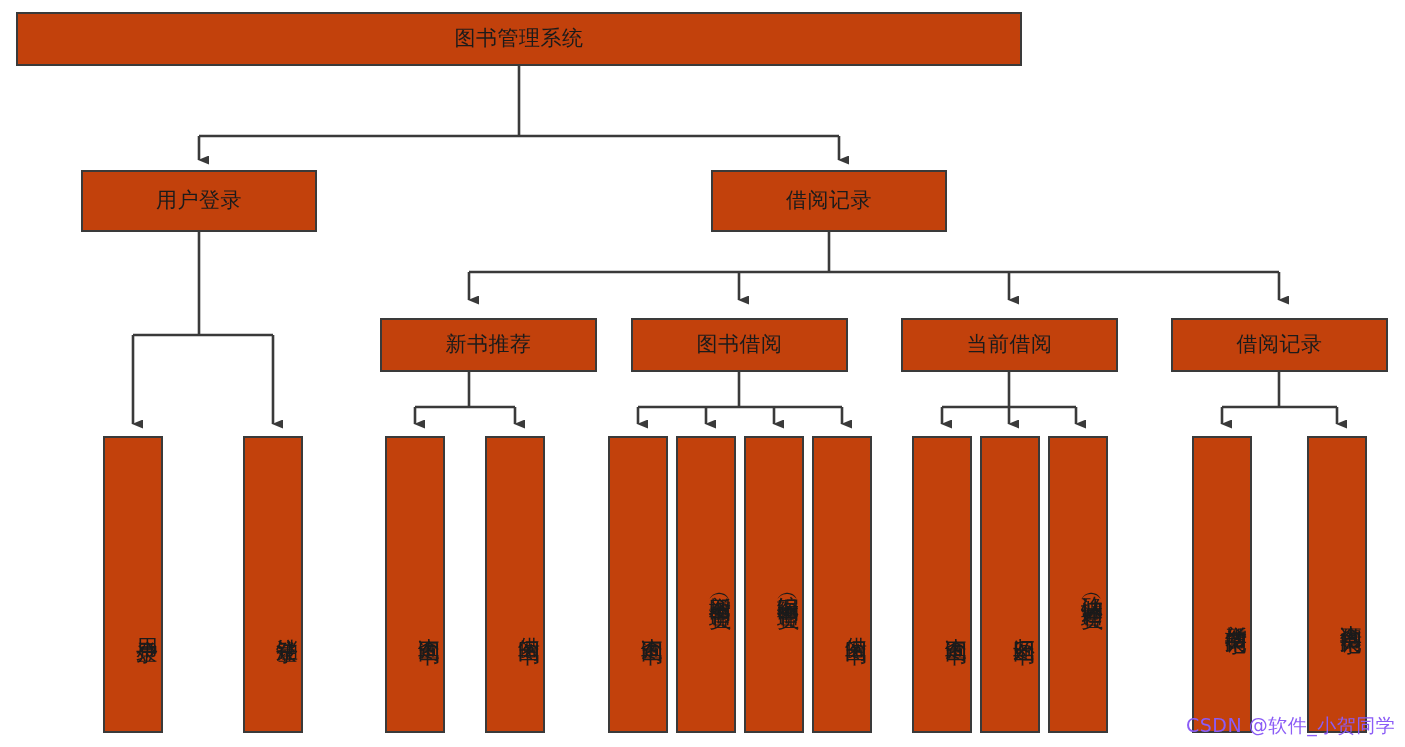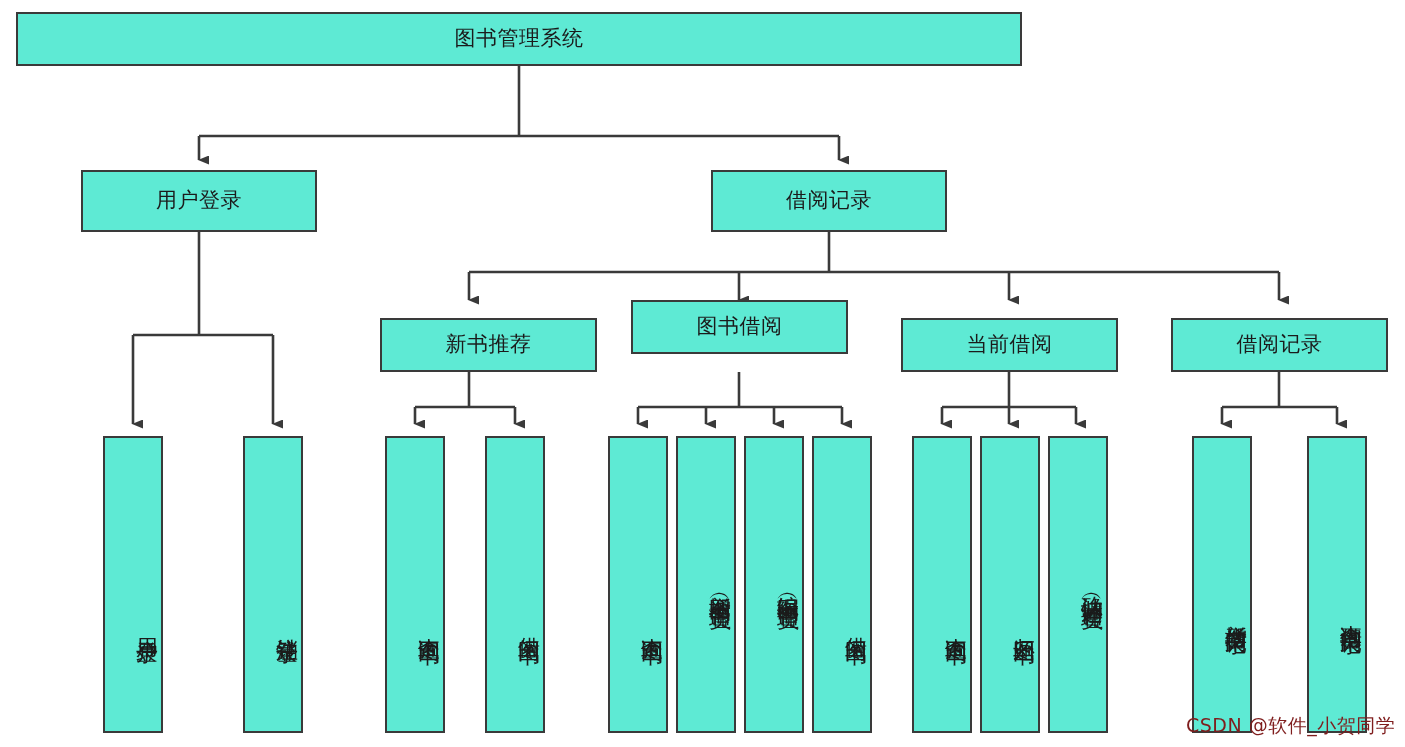--- a/index.html
+++ b/index.html
@@ -21,21 +21,21 @@
     position: absolute;
     left: 0;
     top: 0;
     width: 1405px;
     height: 747px;
     pointer-events: none;
   }
   .node {
     position: absolute;
     box-sizing: border-box;
-    background: #5eead4;
+    background: #c2410c;
     border: 2px solid #3a3a3a;
     display: flex;
     align-items: center;
     justify-content: center;
     color: #1b1b1b;
   }
   .node-h {
     font-size: 21px;
     line-height: 1.2;
     letter-spacing: 0.5px;
@@ -53,21 +53,21 @@
     white-space: nowrap;
   }
   .node-v.pad-top-small { padding-top: 4px; }
   .node-v.pad-top-mid   { padding-top: 56px; }
   .node-v.pad-top-big   { padding-top: 78px; }
   #watermark {
     position: absolute;
     left: 1186px;
     top: 713px;
     font-size: 19px;
-    color: #7f1d1d;
+    color: #8b5cf6;
     white-space: nowrap;
     letter-spacing: 0.5px;
   }
 </style>
 </head>
 <body>
 
 <div id="diagram-root">
 
   <svg id="connector-layer" viewBox="0 0 1405 747" width="1405" height="747">
@@ -127,21 +127,21 @@
   <div class="node node-h" style="left:81px; top:170px; width:236px; height:62px;">
     <span>用户登录</span>
   </div>
   <div class="node node-h" style="left:711px; top:170px; width:236px; height:62px;">
     <span>借阅记录</span>
   </div>
 
   <div class="node node-h" style="left:380px; top:318px; width:217px; height:54px;">
     <span>新书推荐</span>
   </div>
-  <div class="node node-h" style="left:631px; top:300px; width:217px; height:54px;">
+  <div class="node node-h" style="left:631px; top:318px; width:217px; height:54px;">
     <span>图书借阅</span>
   </div>
   <div class="node node-h" style="left:901px; top:318px; width:217px; height:54px;">
     <span>当前借阅</span>
   </div>
   <div class="node node-h" style="left:1171px; top:318px; width:217px; height:54px;">
     <span>借阅记录</span>
   </div>
 
   <div class="node node-v pad-top-big" style="left:103px; top:436px; width:60px; height:297px;">

